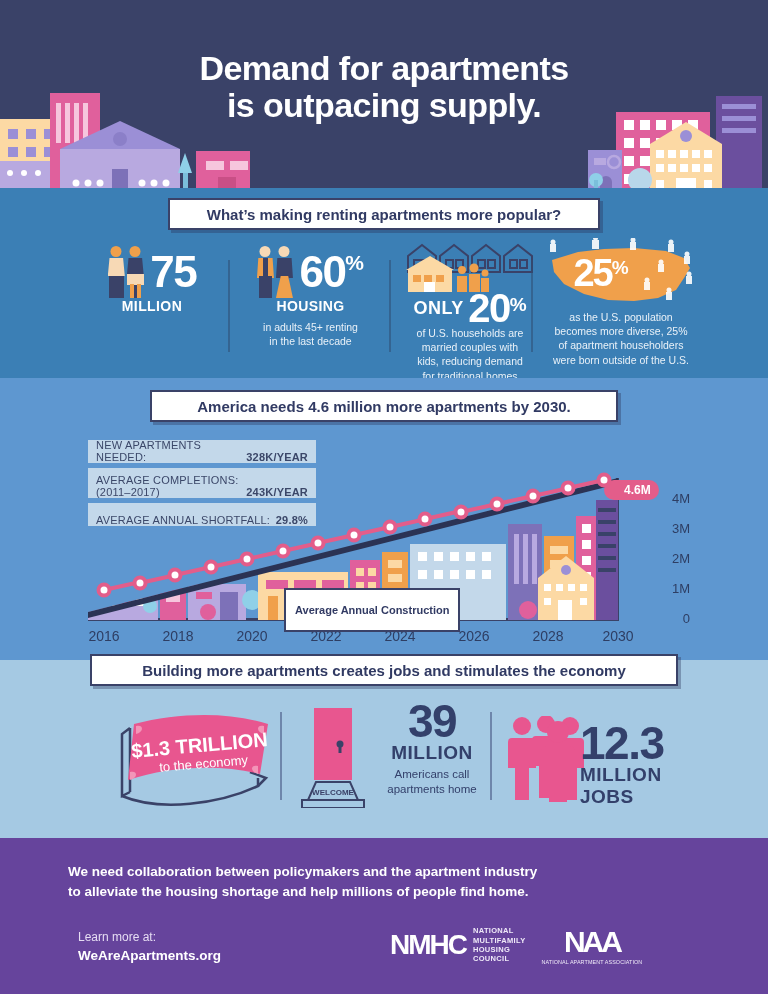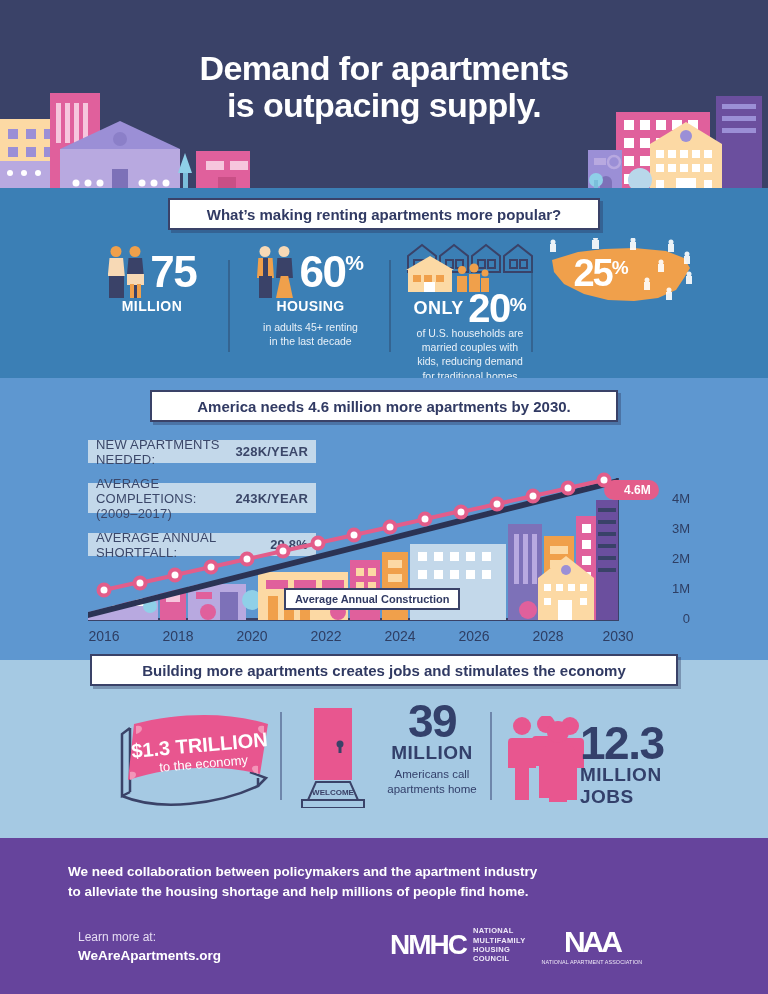--- a/index.html
+++ b/index.html
@@ -68,23 +68,23 @@
             width: 11px; height: 11px; border-radius: 50%; }
   .p-body { position: absolute; top: 12px; left: 0; width: 17px; height: 40px; }
 
   
   .houses { display: inline-block; vertical-align: middle; }
 
   
   #chart { position: absolute; top: 440px; left: 0; width: 768px; height: 200px; }
   #stat-table { position: absolute; top: 0; left: 88px; width: 228px; }
   .st-row {
-    background: #c3d8ea; margin-bottom: 20px; height: 23px;
-    display: flex; align-items: center; padding: 0 8px;
-    color: #3b4769; font-size: 13px; font-weight: bold; letter-spacing: .2px;
+    background: #c3d8ea; margin-bottom: 5px; height: 23px;
+    display: flex; align-items: flex-end; padding: 0 8px;
+    color: #3b4769; font-size: 11px; font-weight: bold; letter-spacing: .2px;
   }
   .st-row.two { height: 30px; }
   .st-label { flex: 1; font-weight: normal; }
   .st-val { font-weight: bold; }
   .st-sub { font-weight: normal; display: block; }
 
   #plot { position: absolute; top: 20px; left: 88px; width: 560px; height: 180px; }
   .axis-line { position: absolute; background: #3a4268; }
   .ylabel { position: absolute; right: -42px; color: #2e3e63; font-size: 13px; transform: translateY(-50%); }
   .xlabel { position: absolute; top: 168px; color: #2e3e63; font-size: 14px; transform: translateX(-50%); }
@@ -95,21 +95,21 @@
   }
   .seg { position: absolute; height: 4px; background: #e35d8a; transform-origin: 0 50%; z-index: 4; }
   #endlabel {
     position: absolute; background: #e35d8a; color: #fff; font-weight: bold;
     font-size: 12px; padding: 3px 8px 3px 20px; border-radius: 11px;
     transform: translate(-6px,-50%); z-index: 4;
   }
   #constr-label {
     position: absolute; background: #fff; border: 2px solid #3a4268;
     color: #313a63; font-weight: bold; font-size: 11px;
-    padding: 3px 9px; z-index: 6;
+    padding: 14px 9px; z-index: 6;
   }
   #wedge { position: absolute; z-index: 2; }
   #cityclip { position: absolute; z-index: 1; overflow: hidden; }
 
   
   #jobs-row { position: absolute; top: 700px; left: 0; width: 768px; height: 125px; }
   .jstat { position: absolute; top: 0; text-align: center; color: #33406b; }
   .jbig { font-size: 46px; font-weight: bold; line-height: .92; letter-spacing: -1.5px; }
   .jmid { font-size: 19px; font-weight: bold; letter-spacing: .5px; }
   .jcap { font-size: 11.5px; line-height: 1.3; margin-top: 3px; }
@@ -341,37 +341,43 @@
             <rect x="148" y="38" width="6" height="8"></rect>
               <circle cx="151" cy="36" r="2.5"></circle>
             <rect x="106" y="44" width="6" height="8"></rect>
               <circle cx="109" cy="42" r="2.5"></circle>
             <rect x="128" y="54" width="6" height="8"></rect>
               <circle cx="131" cy="52" r="2.5"></circle>
           </g>
           <text x="62" y="48" text-anchor="middle" fill="#ffffff" font-family="Liberation Sans, sans-serif" font-size="38" font-weight="bold" letter-spacing="-2">25<tspan font-size="19" dy="-12">%</tspan></text>
         </svg>
       </div>
+      <div class="cap" style="margin-top:0;">
+        <span>as the U.S. population</span><br>
+        <span>becomes more diverse, 25%</span><br>
+        <span>of apartment householders</span><br>
+        <span>were born outside of the U.S.</span>
+      </div>
     </div>
   </div>
 
   <div class="band" id="band-chart"></div>
   <div class="banner" id="banner-need">America needs 4.6 million more apartments by 2030.</div>
 
   <div id="chart">
 
     <div id="stat-table">
       <div class="st-row">
         <span class="st-label">NEW APARTMENTS NEEDED:</span>
         <span class="st-val">328K/YEAR</span>
       </div>
       <div class="st-row two">
         <span class="st-label">
           <span>AVERAGE COMPLETIONS:</span>
-          <span class="st-sub">(2009–2017)</span>
+          <span class="st-sub">(2011–2017)</span>
         </span>
         <span class="st-val">243K/YEAR</span>
       </div>
       <div class="st-row">
         <span class="st-label">AVERAGE ANNUAL SHORTFALL:</span>
         <span class="st-val">29.8%</span>
       </div>
     </div>
 
     <div id="plot">

